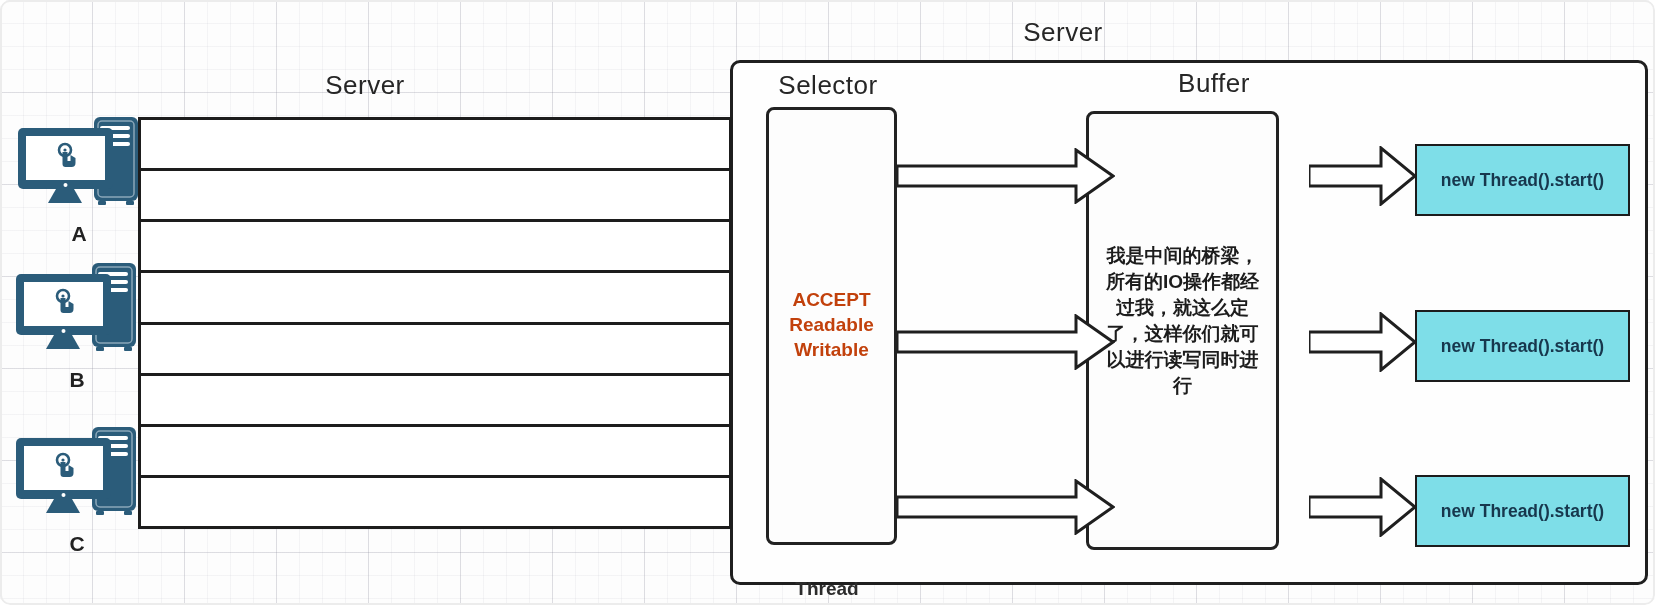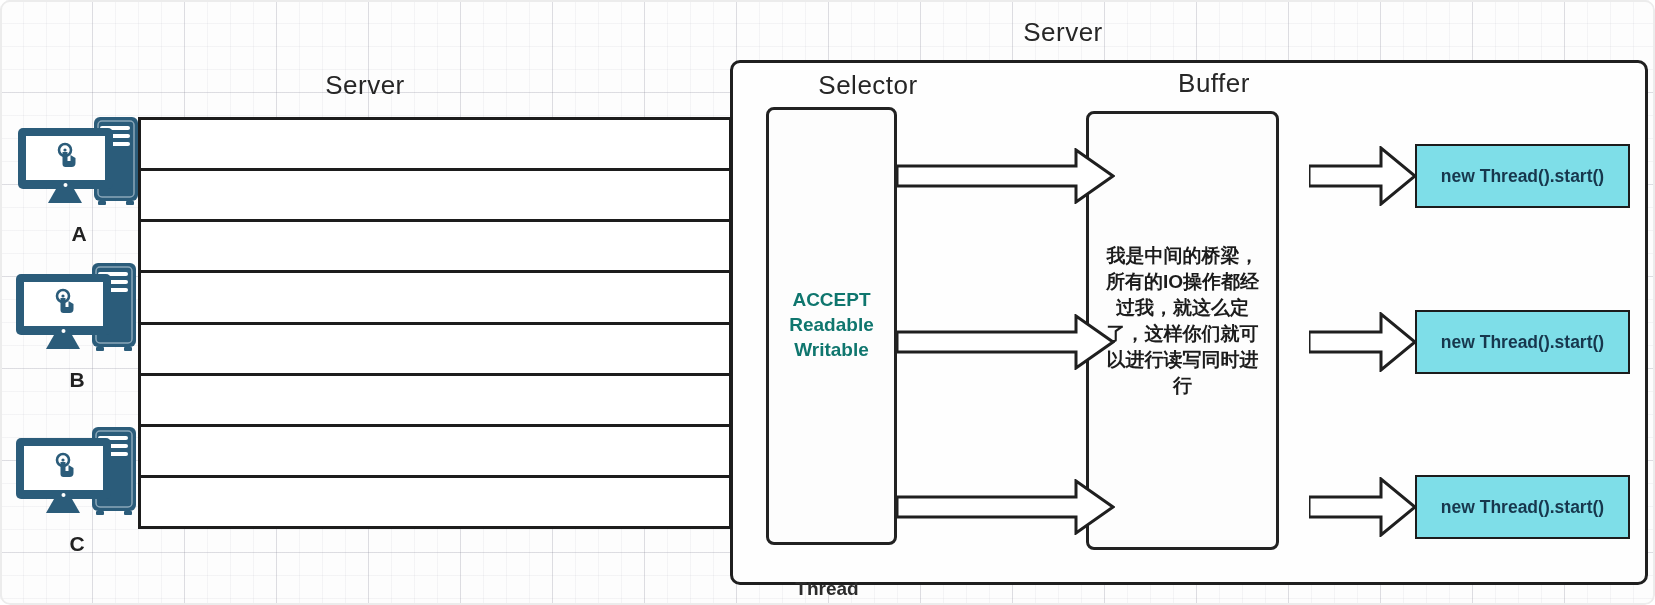--- a/index.html
+++ b/index.html
@@ -26,21 +26,21 @@
     position: absolute;
     width: 250px;
     text-align: center;
     font-size: 26px;
     font-weight: normal;
     color: #262626;
     letter-spacing: 0.5px;
   }
   .label-server   { left: 938px;  top: 17px; }
   .label-channel  { left: 240px;  top: 70px; }
-  .label-selector { left: 743px;  top: 70px; }
+  .label-selector { left: 703px;  top: 70px; }
   .label-buffer   { left: 1089px; top: 68px; }
 
   .server-box {
     position: absolute;
     left: 730px; top: 60px;
     width: 918px; height: 525px;
     background: #fefefe;
     border: 3px solid #1f1f1f;
     border-radius: 10px;
   }
@@ -67,21 +67,21 @@
     display: flex;
     align-items: center;
     justify-content: center;
   }
   .selector-ops {
     white-space: pre-line;
     text-align: center;
     font-size: 19px;
     line-height: 25px;
     font-weight: bold;
-    color: #0f766e;
+    color: #c2410c;
     transform: translateY(-2px);
   }
   .label-thread {
     position: absolute;
     left: 752px; top: 550px;
     width: 150px;
     text-align: center;
     font-size: 19px;
     font-weight: bold;
     color: #2b2b2b;
@@ -113,21 +113,21 @@
   .arrow-long-1  { left: 897px;  top: 148px; }
   .arrow-long-2  { left: 897px;  top: 314px; }
   .arrow-long-3  { left: 897px;  top: 479px; }
   .arrow-short-1 { left: 1309px; top: 146px; }
   .arrow-short-2 { left: 1309px; top: 312px; }
   .arrow-short-3 { left: 1309px; top: 477px; }
 
   .thread-box {
     position: absolute;
     left: 1415px;
-    width: 215px; height: 64px;
+    width: 215px; height: 72px;
     background: #7EDEE8;
     border: 2px solid #1c1c1c;
     display: flex;
     align-items: center;
     justify-content: center;
     font-size: 17.5px;
     font-weight: bold;
     color: #17374D;
   }
   .thread-box-1 { top: 144px; }

